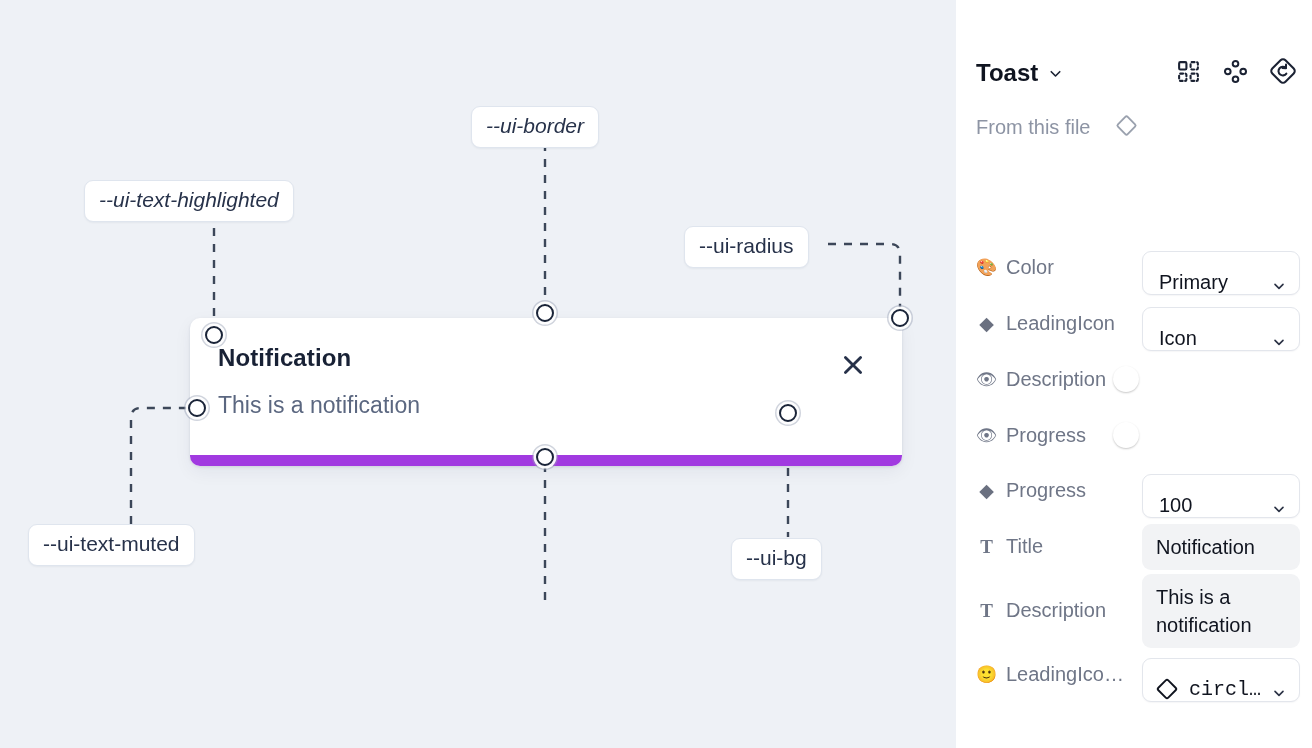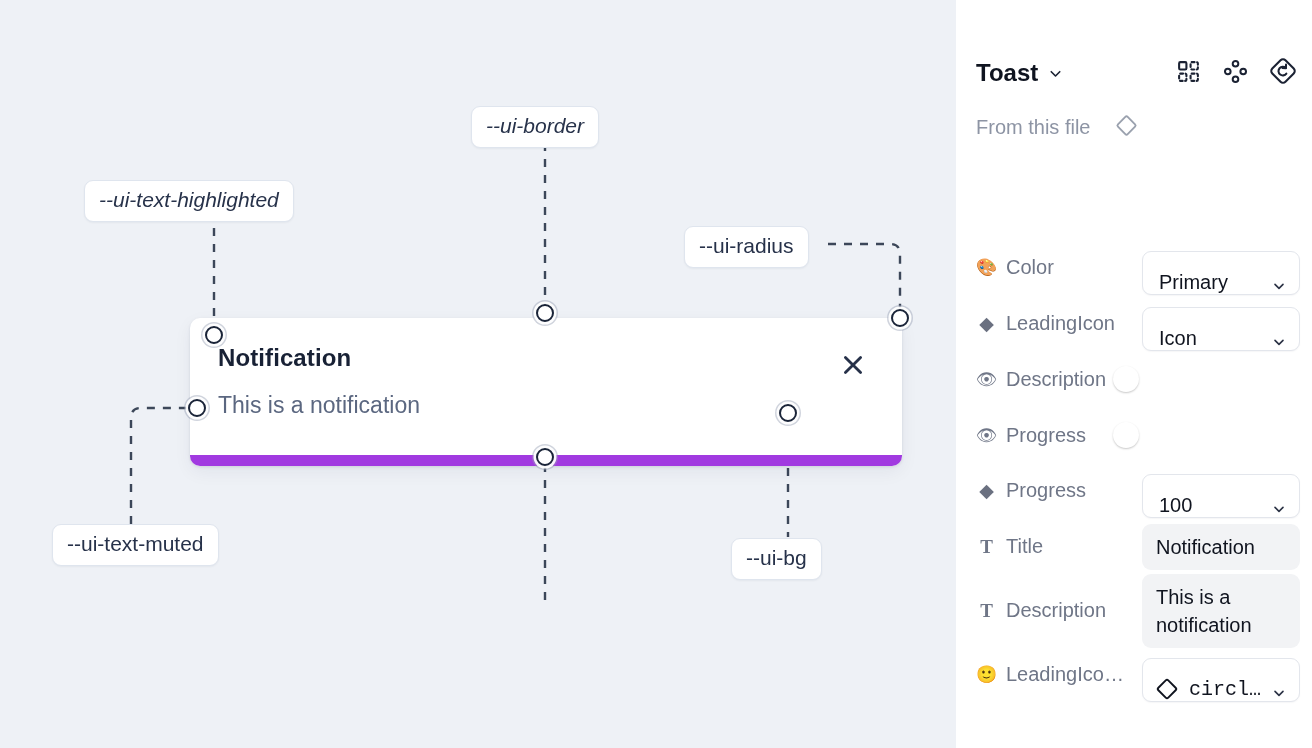--- a/index.html
+++ b/index.html
@@ -204,21 +204,21 @@
     <div class="dot" style="left:205px; top:326px;"></div>
     <div class="dot" style="left:536px; top:304px;"></div>
     <div class="dot" style="left:891px; top:309px;"></div>
     <div class="dot" style="left:188px; top:399px;"></div>
     <div class="dot" style="left:779px; top:404px;"></div>
     <div class="dot" style="left:536px; top:448px;"></div>
 
     <div class="pill" style="left:84px;  top:180px;font-style:italic;">--ui-text-highlighted</div>
     <div class="pill" style="left:471px; top:106px;font-style:italic;">--ui-border</div>
     <div class="pill" style="left:684px; top:226px;">--ui-radius</div>
-    <div class="pill" style="left:28px;  top:524px;margin-left:24px;">--ui-text-muted</div>
+    <div class="pill" style="left:28px;  top:524px;">--ui-text-muted</div>
     <div class="pill" style="left:731px; top:538px;">--ui-bg</div>
   </div>
 
   <div id="panel">
 
     <div id="panel-header">
       <div id="panel-title">Toast</div>
       <div id="title-caret">
         <svg viewBox="0 0 24 24" width="17" height="17" fill="none" stroke="currentColor" stroke-width="2.3" stroke-linecap="round" stroke-linejoin="round">
           <path d="M6 9.5 L12 15.5 L18 9.5"></path>

